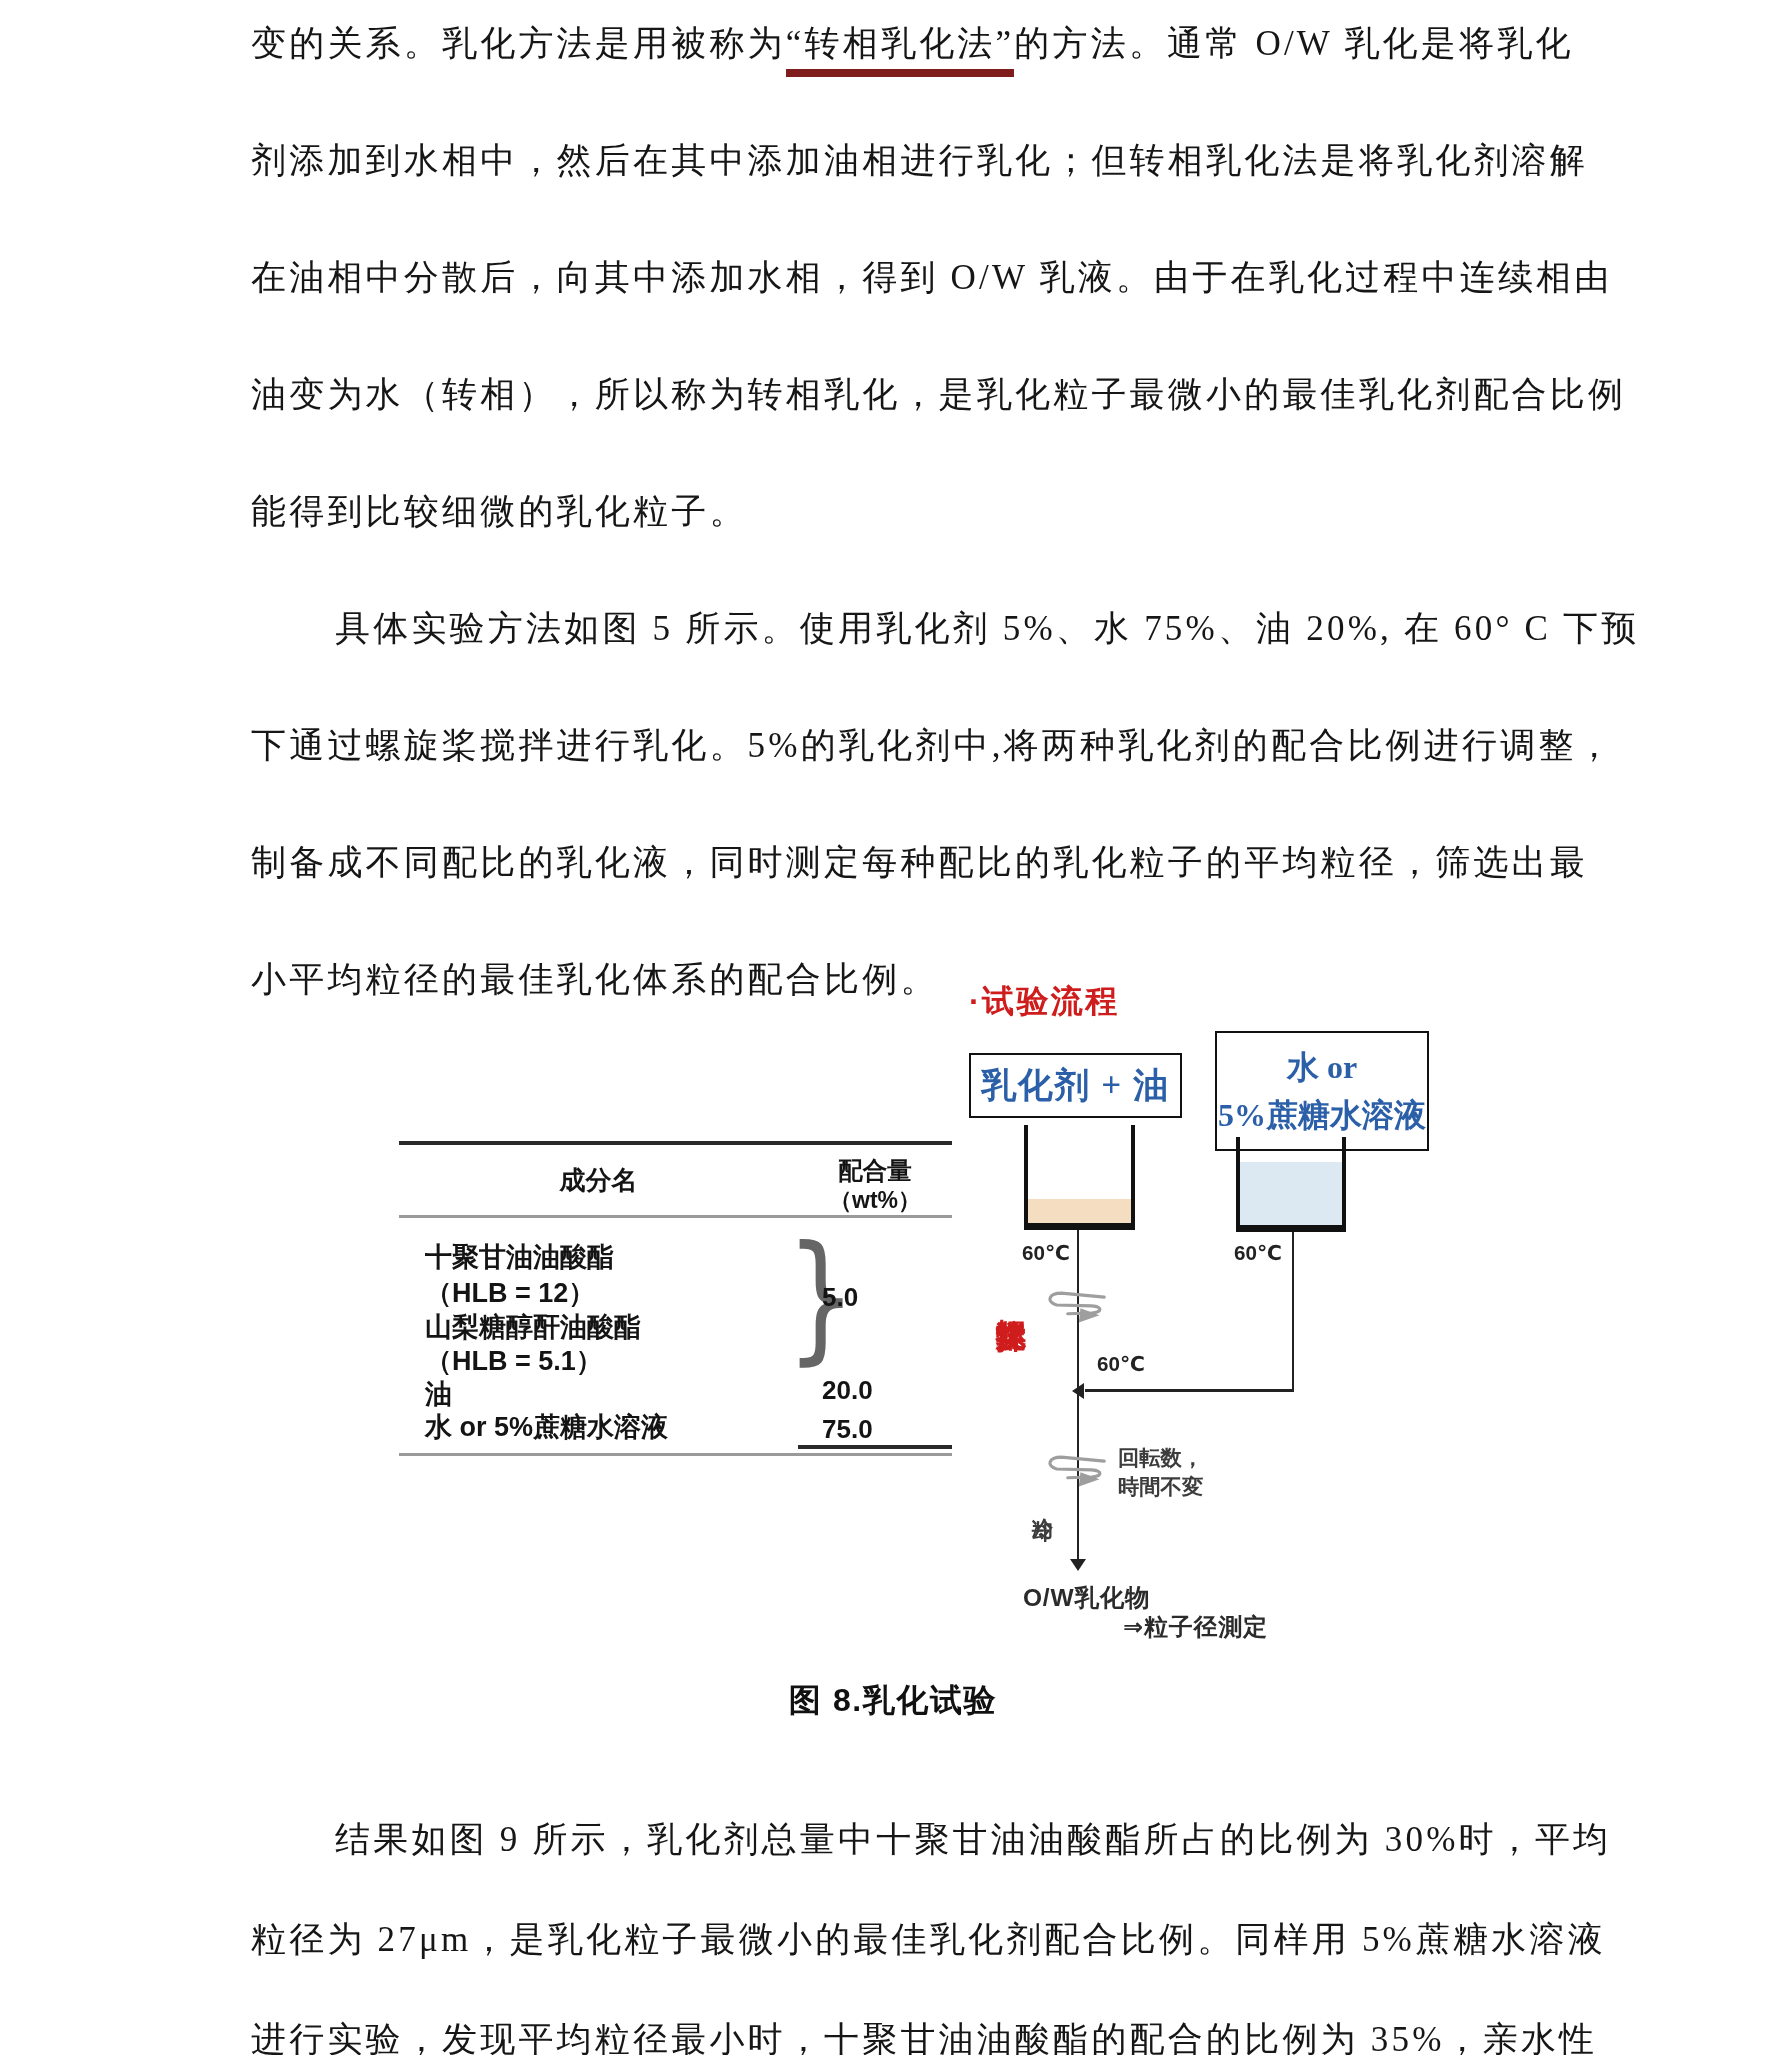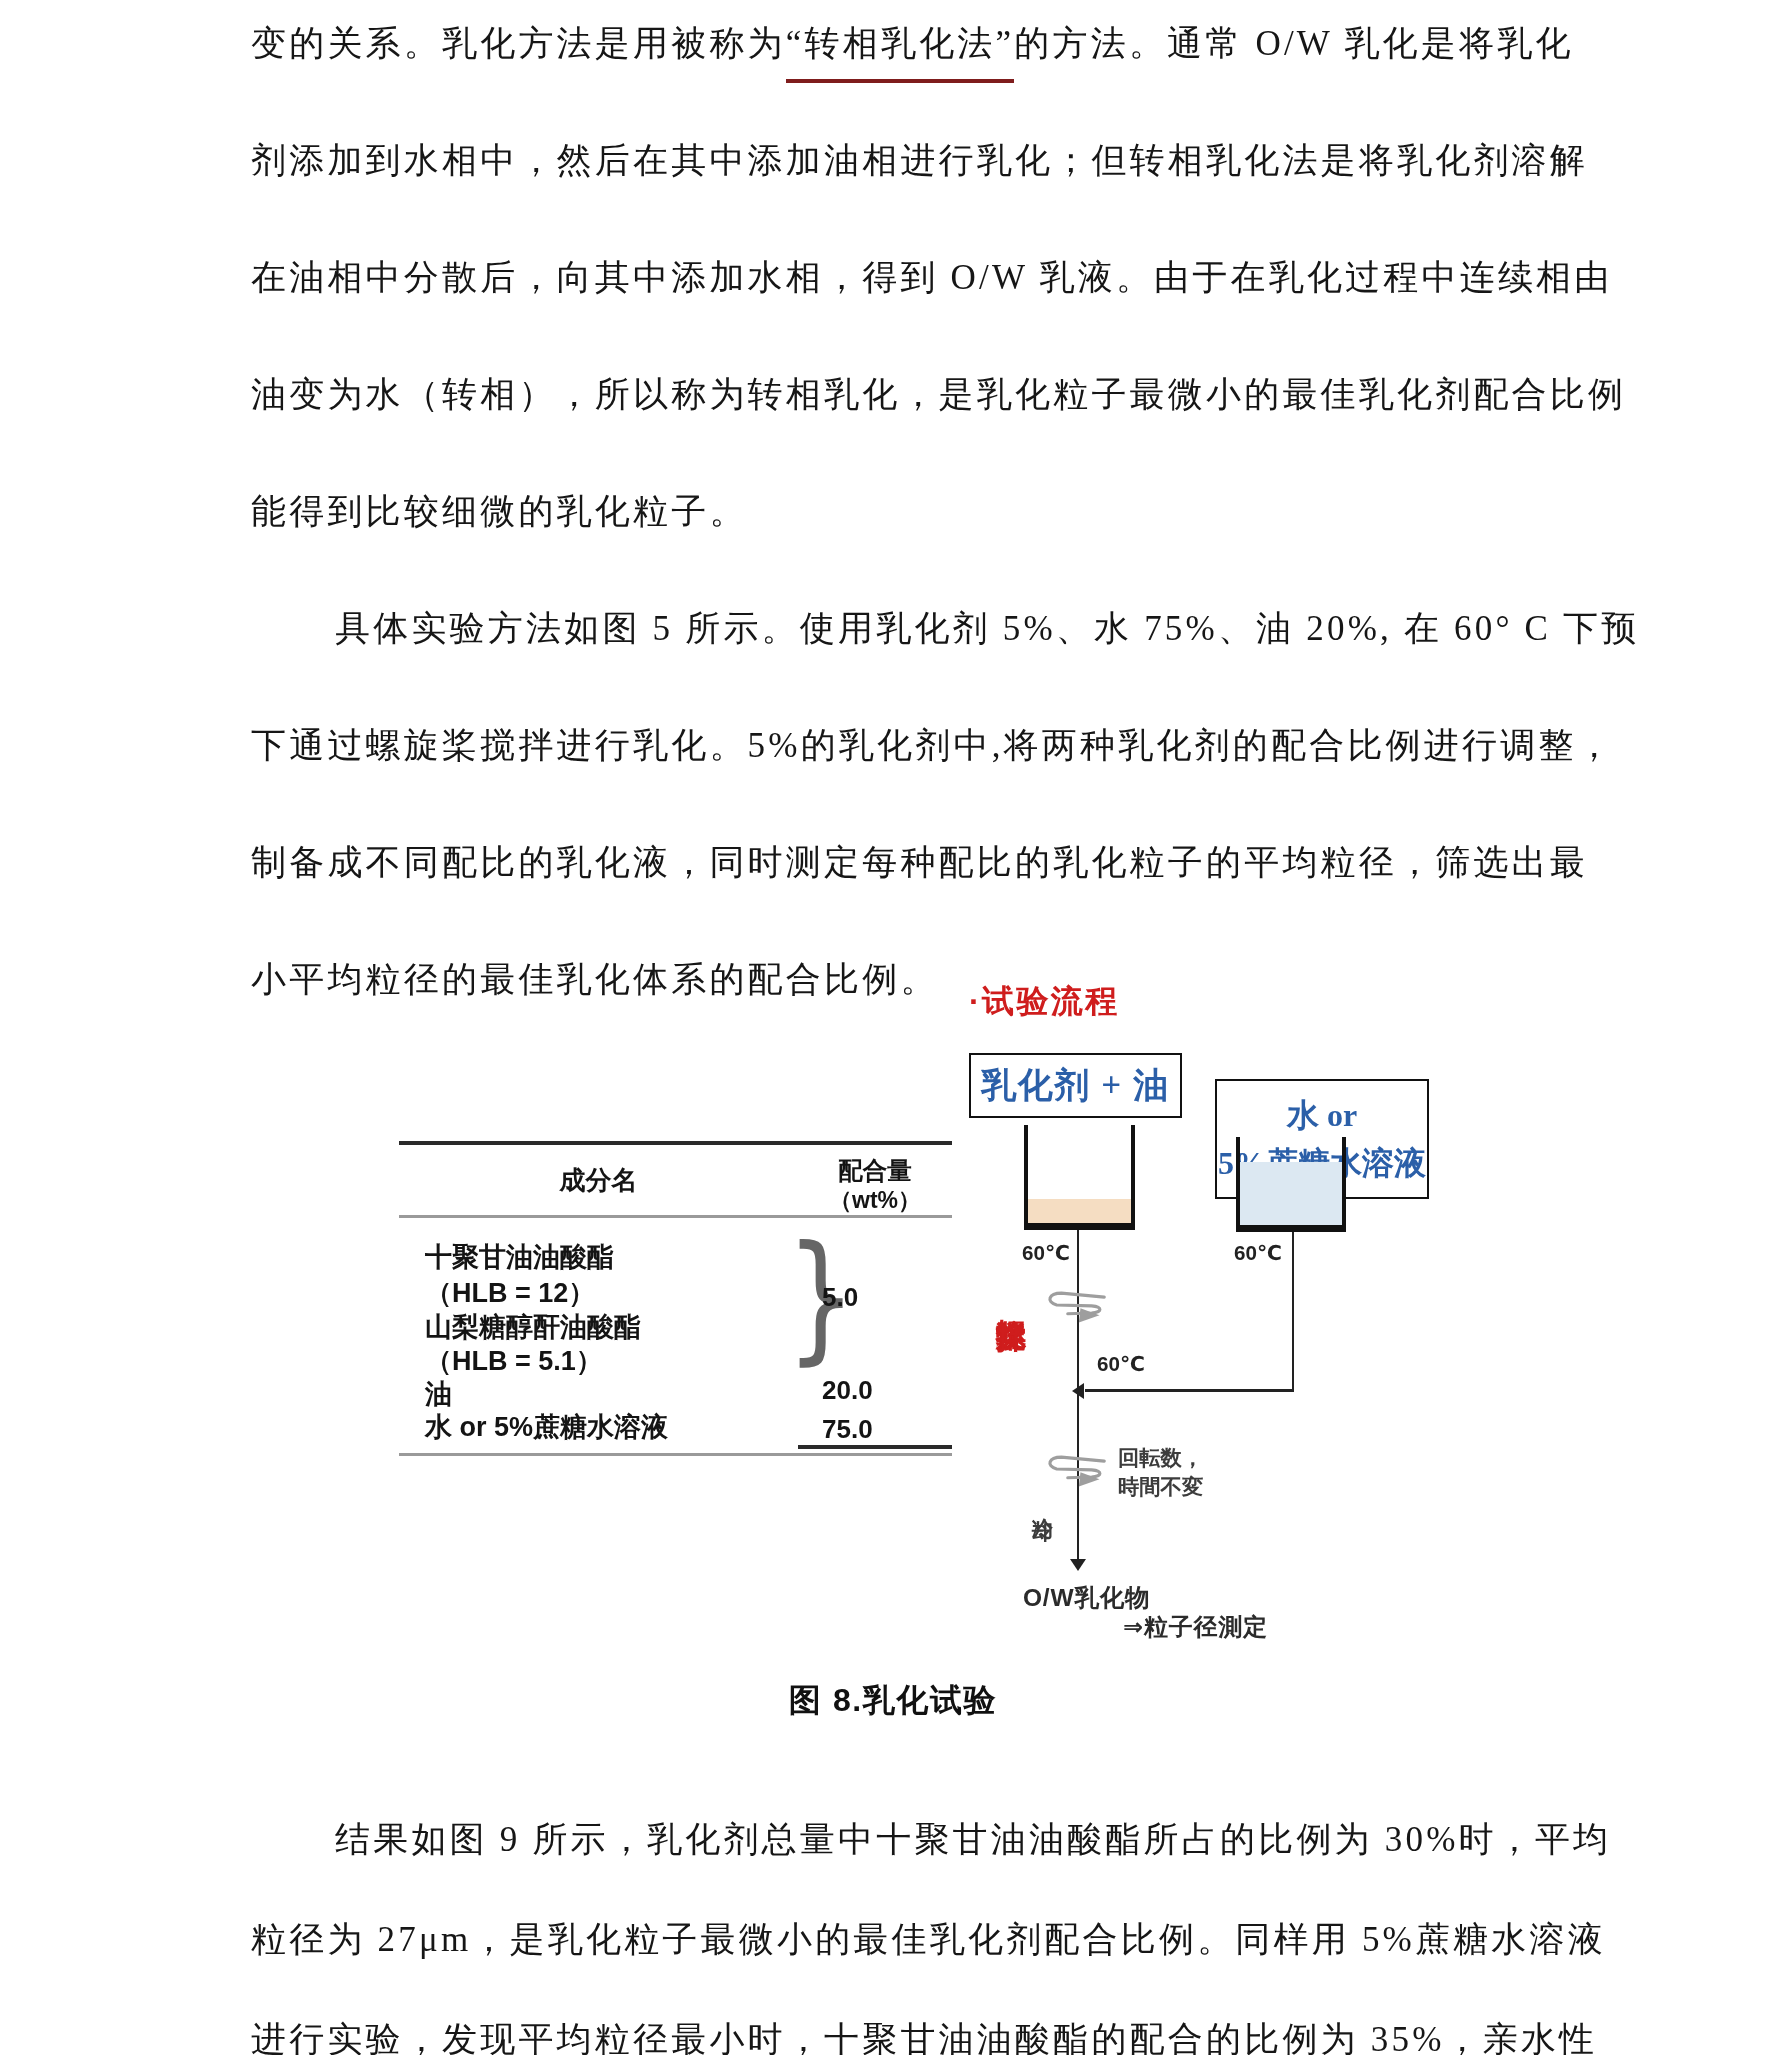--- a/index.html
+++ b/index.html
@@ -18,22 +18,22 @@
     font-size:35px;
     letter-spacing:3.2px;
     line-height:117px;
     white-space:nowrap;
   }
   .para-top{top:-15px;}
   .para-bottom{top:1790px;line-height:100px;}
   .line{height:auto;}
   .indent{text-indent:84px;}
   .ul-phrase{
-    border-bottom:4px solid #7f1d1d;
-    padding-bottom:16px;
+    border-bottom:8px solid #7f1d1d;
+    padding-bottom:6px;
   }
   
   .fig-label-red{
     position:absolute;left:969px;top:980px;
     font-family:"Liberation Sans","DejaVu Sans",sans-serif;
     font-weight:bold;font-size:32px;letter-spacing:2.4px;
     color:#cf1d1d;
   }
   .stir-label{
     position:absolute;left:990px;top:1294px;height:166px;
@@ -44,21 +44,21 @@
   }
   .flowbox{
     position:absolute;
     border:2.4px solid #111;
     background:#fff;
     display:flex;flex-direction:column;align-items:center;justify-content:center;
     font-family:"Liberation Serif","DejaVu Serif",serif;
     font-weight:bold;color:#2b5fa8;text-align:center;
   }
   .box-oil{left:969px;top:1053px;width:209px;height:61px;font-size:35px;letter-spacing:1.6px;}
-  .box-water{left:1215px;top:1031px;width:210px;height:116px;font-size:32px;line-height:1.5;margin-top:48px;}
+  .box-water{left:1215px;top:1031px;width:210px;height:116px;font-size:32px;line-height:1.5;}
   .beaker{position:absolute;border-left:4px solid #111;border-right:4px solid #111;border-bottom:7.1px solid #111;}
   .beaker-left{left:1024px;top:1125px;width:103px;height:98px;}
   .beaker-right{left:1236px;top:1137px;width:102px;height:88px;}
   .liquid{position:absolute;left:0;right:0;bottom:0;}
   .liquid-oil{height:24.5px;background:#f5ddc2;}
   .liquid-water{height:63px;background:#dce8f2;}
   .temp{
     position:absolute;
     font-family:"Liberation Sans","DejaVu Sans",sans-serif;
     font-weight:bold;font-size:20.6px;color:#222;

